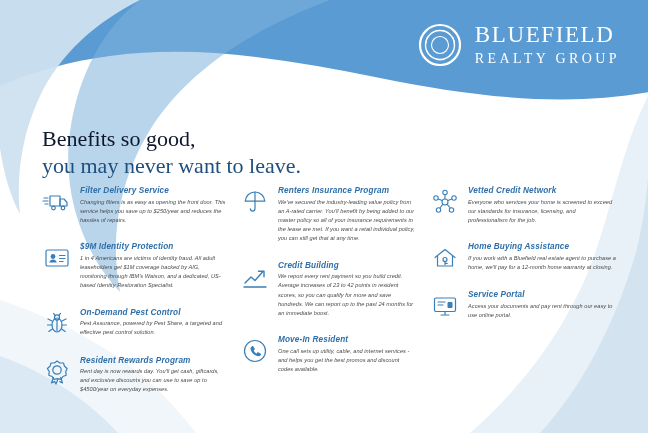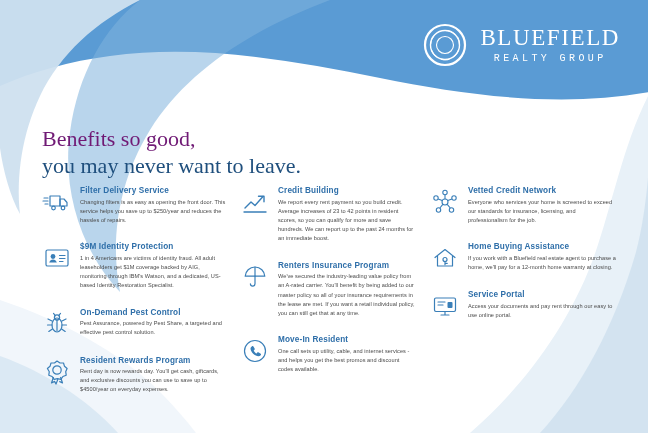--- a/index.html
+++ b/index.html
@@ -26,42 +26,43 @@
     display: flex; align-items: center; gap: 12px;
   }
   .logo-mark { width: 46px; height: 46px; flex: 0 0 auto; }
   .logo-text { display: flex; flex-direction: column; justify-content: center; }
   .logo-title {
     font-size: 23px; letter-spacing: 1.6px; color: #ffffff;
     font-family: "Liberation Serif", serif; font-weight: 400;
     line-height: 1.05;
   }
   .logo-sub {
-    font-size: 10px; letter-spacing: 3.4px; color: #ffffff;
-    font-family: Liberation Mono, monospace;
+    font-size: 14px; letter-spacing: 3.4px; color: #ffffff;
+    font-family: Liberation Serif, serif;
     text-align: center; margin-top: 3px;
   }
 
   
   .headline {
     position: absolute; left: 42px; top: 126px;
     font-family: "Liberation Serif", serif;
     color: #2d6ca8;
     line-height: 1.22;
   }
-  .headline .l1 { font-size: 22px; font-weight: 400; color: #701a75; display: block; }
+  .headline .l1 { font-size: 22px; font-weight: 400; color: #0f172a; display: block; }
   .headline .l2 { font-size: 22px; font-weight: 400; color: #1f4f7d; display: block; }
 
   
   .cols {
     position: absolute;
     left: 42px; top: 186px;
     width: 580px;
     display: flex;
     gap: 14px;
+    font-style: italic;
   }
   .col { width: 184px; display: flex; flex-direction: column; gap: 17px; }
   .col.c2 { width: 176px; }
   .col.c3 { width: 186px; }
 
   .item { display: flex; gap: 8px; align-items: flex-start; }
   .item-icon {
     width: 30px; height: 30px; flex: 0 0 30px;
     display: flex; align-items: center; justify-content: center;
     margin-top: 1px;
@@ -195,46 +196,46 @@
         </div>
       </div>
 
     </div>
 
     <div class="col c2">
 
       <div class="item">
         <div class="item-icon">
           <svg viewBox="0 0 30 30" width="30" height="30">
+            <g fill="none" stroke="#3a7fb8" stroke-width="1.2" stroke-linecap="round" stroke-linejoin="round">
+              <path d="M15 5c-5.5 0-9.5 4.3-9.8 9.2h19.6C24.5 9.3 20.5 5 15 5z"></path>
+              <path d="M15 14.2v7.6a2.3 2.3 0 0 1-4.6 0"></path>
+              <path d="M15 5v9.2"></path>
+            </g>
+          </svg>
+        </div>
+        <div class="item-body">
+          <div class="item-title">Renters Insurance Program</div>
+          <div class="item-desc">We've secured the industry-leading value policy from an A-rated carrier. You'll benefit by being added to our master policy so all of your insurance requirements in the lease are met. If you want a retail individual policy, you can still get that at any time.</div>
+        </div>
+      </div>
+
+      <div class="item">
+        <div class="item-icon">
+          <svg viewBox="0 0 30 30" width="30" height="30">
             <g fill="none" stroke="#3a7fb8" stroke-width="1.4" stroke-linecap="round" stroke-linejoin="round">
               <path d="M5 21l6-6 4 3.5 8-9"></path>
               <path d="M18.5 9.3H24v5.4"></path>
               <path d="M4 25h22"></path>
             </g>
           </svg>
         </div>
         <div class="item-body">
           <div class="item-title">Credit Building</div>
           <div class="item-desc">We report every rent payment so you build credit. Average increases of 23 to 42 points in resident scores, so you can qualify for more and save hundreds. We can report up to the past 24 months for an immediate boost.</div>
-        </div>
-      </div>
-
-      <div class="item">
-        <div class="item-icon">
-          <svg viewBox="0 0 30 30" width="30" height="30">
-            <g fill="none" stroke="#3a7fb8" stroke-width="1.2" stroke-linecap="round" stroke-linejoin="round">
-              <path d="M15 5c-5.5 0-9.5 4.3-9.8 9.2h19.6C24.5 9.3 20.5 5 15 5z"></path>
-              <path d="M15 14.2v7.6a2.3 2.3 0 0 1-4.6 0"></path>
-              <path d="M15 5v9.2"></path>
-            </g>
-          </svg>
-        </div>
-        <div class="item-body">
-          <div class="item-title">Renters Insurance Program</div>
-          <div class="item-desc">We've secured the industry-leading value policy from an A-rated carrier. You'll benefit by being added to our master policy so all of your insurance requirements in the lease are met. If you want a retail individual policy, you can still get that at any time.</div>
         </div>
       </div>
 
       <div class="item">
         <div class="item-icon">
           <svg viewBox="0 0 30 30" width="30" height="30">
             <circle cx="15" cy="15" r="10.5" fill="none" stroke="#3a7fb8" stroke-width="1.2"></circle>
             <path d="M11.8 10.4c.6-.5 1.4-.4 1.8.3l1 1.7c.3.6.2 1.2-.3 1.6l-.6.5c.5 1.3 1.6 2.4 2.9 2.9l.5-.6c.4-.5 1.1-.6 1.6-.3l1.7 1c.7.4.8 1.2.3 1.8-1.2 1.3-3.1 1.2-4.9.2-1.9-1-3.6-2.7-4.6-4.6-1-1.8-1-3.6.6-4.5z" fill="#3a7fb8"></path>
           </svg>
         </div>

